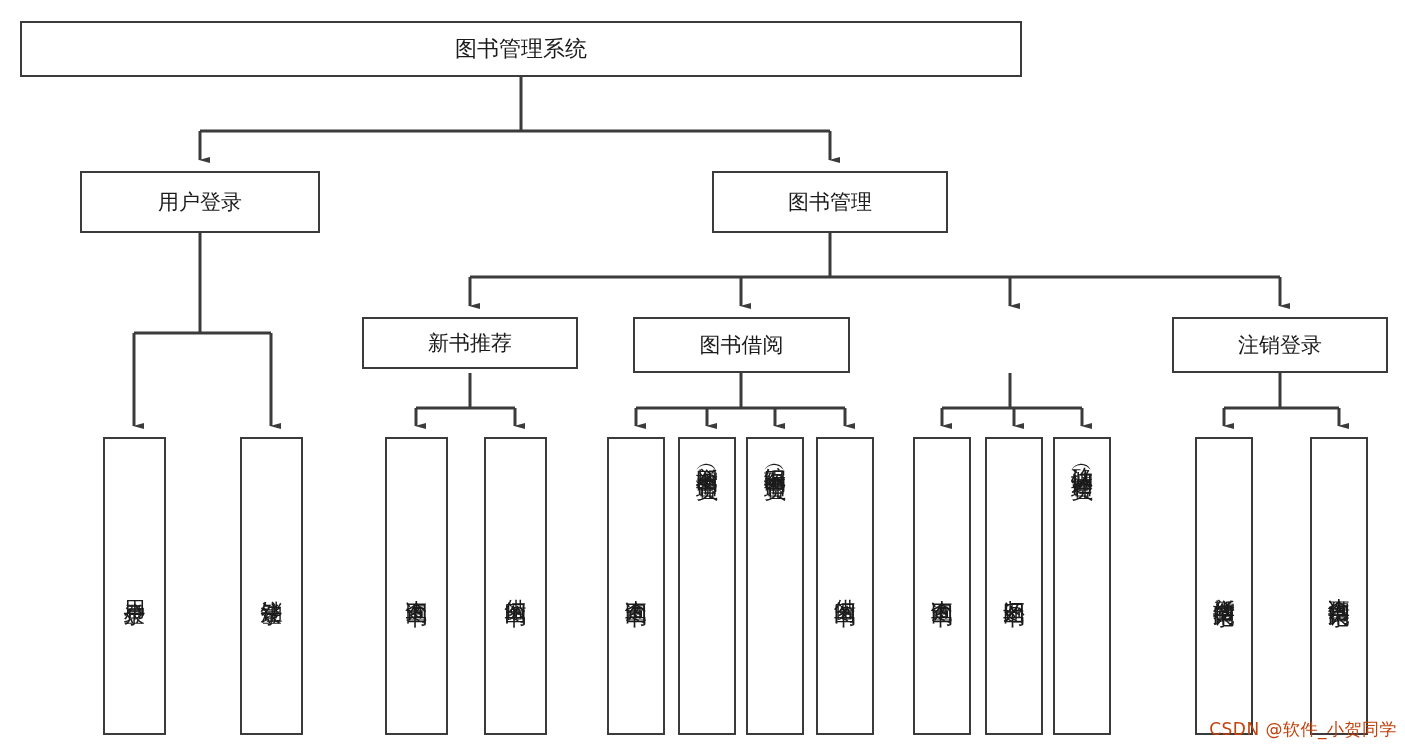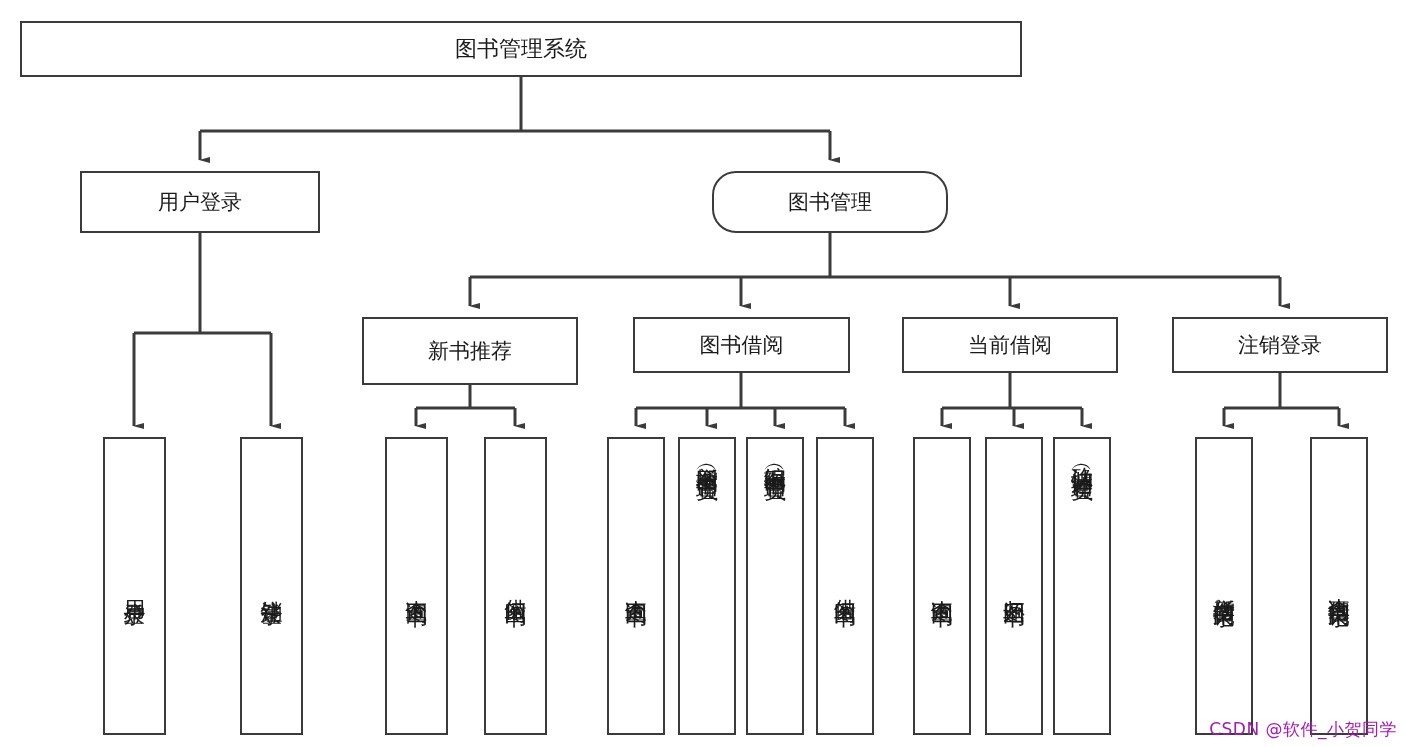--- a/index.html
+++ b/index.html
@@ -59,21 +59,21 @@
   }
   .node.v.mid {
     align-items: center;
     padding-top: 0;
   }
   .watermark {
     position: absolute;
     right: 8px;
     bottom: 6px;
     font-size: 17px;
-    color: #a21caf;
+    color: #c2410c;
     letter-spacing: 0.5px;
     white-space: nowrap;
   }
 </style>
 </head>
 <body>
 
 <div id="canvas">
 
   <svg class="wires" viewBox="0 0 1405 747" xmlns="http://www.w3.org/2000/svg">
@@ -126,32 +126,29 @@
     </g>
   </svg>
 
   <div class="node h root" style="left: 20px; top: 13px; width: 1002px; height: 56px; margin-top: 8px;">
     <span class="lbl">图书管理系统</span>
   </div>
 
   <div class="node h" style="left: 80px; top: 171px; width: 240px; height: 62px;">
     <span class="lbl">用户登录</span>
   </div>
-  <div class="node h" style="left: 712px; top: 171px; width: 236px; height: 62px; border-radius: 24px;">
+  <div class="node h" style="left: 712px; top: 171px; width: 236px; height: 62px;">
     <span class="lbl">图书管理</span>
   </div>
 
-  <div class="node h" style="left: 362px; top: 317px; width: 216px; height: 68px;">
+  <div class="node h" style="left: 362px; top: 317px; width: 216px; height: 52px;">
     <span class="lbl">新书推荐</span>
   </div>
   <div class="node h" style="left: 633px; top: 317px; width: 217px; height: 56px; align-items: center;">
     <span class="lbl">图书借阅</span>
-  </div>
-  <div class="node h" style="left: 902px; top: 317px; width: 216px; height: 56px;">
-    <span class="lbl">当前借阅</span>
   </div>
   <div class="node h" style="left: 1172px; top: 317px; width: 216px; height: 56px;">
     <span class="lbl">注销登录</span>
   </div>
 
   <div class="node v mid" style="left: 103px; top: 437px; width: 63px; height: 298px;">
     <span class="lbl">用户登录</span>
   </div>
   <div class="node v mid" style="left: 240px; top: 437px; width: 63px; height: 298px;">
     <span class="lbl">注销登录</span>

